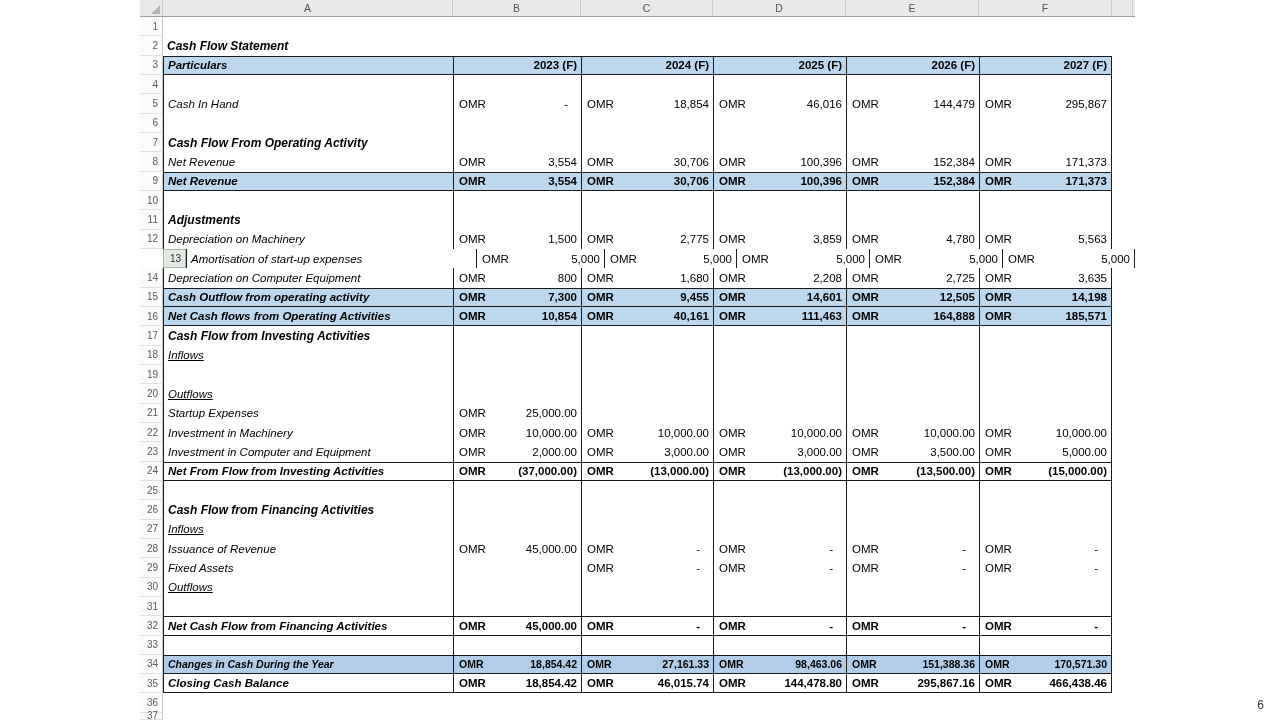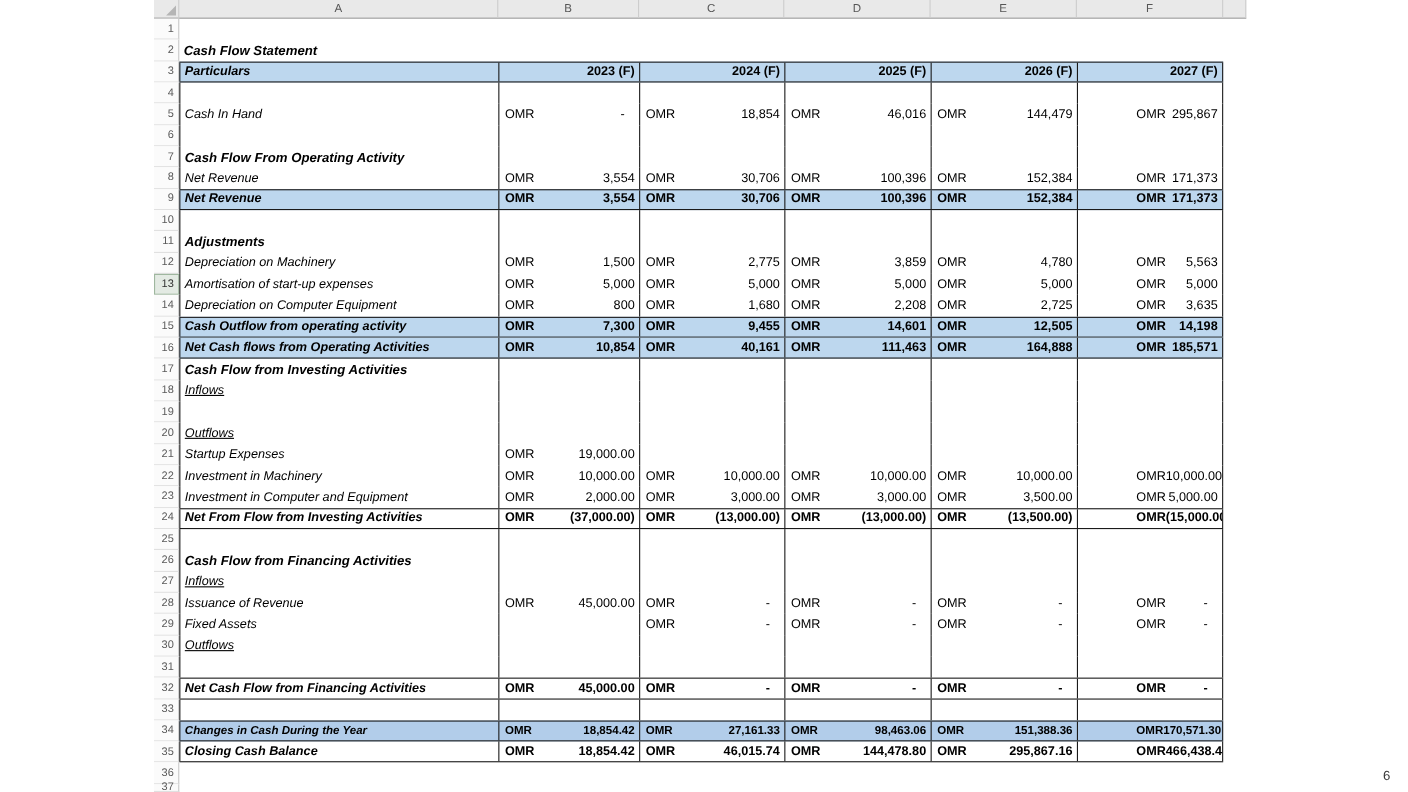--- a/index.html
+++ b/index.html
@@ -12,26 +12,26 @@
        font-size:10.5px;color:#555;}
   .corner{position:relative;}
   .corner:after{content:"";position:absolute;right:2px;bottom:2px;width:0;height:0;
                 border-bottom:9px solid #b5b5b5;border-left:9px solid transparent;}
   
   .row{display:flex;height:19.33px;}
   .row.partial{height:7px;}
   .rowhdr{box-sizing:border-box;width:23px;display:flex;align-items:center;justify-content:flex-end;
           padding-right:4px;font-size:10px;color:#5a5a5a;border-bottom:1px solid #e0e0e0;
           border-right:1px solid #c9c9c9;background:#fbfbfb;}
-  .active>.rowhdr{background:#e3eae3;border:1px solid #9fb79f;color:#2f2f2f;}
+  .active>.rowhdr{background:#e3eae3;border:1px solid #9fb79f;color:#2f2f2f;margin-left:23px;}
   .tablepart{display:flex;box-sizing:border-box;}
   .cell{box-sizing:border-box;display:flex;align-items:center;overflow:hidden;}
   .cA{width:290px;} .cB{width:128px;} .cC{width:132px;} .cD{width:133px;} .cE{width:133px;} .cF{width:133px;}
   .tbl .cell{border-left:1px solid var(--bd);}
-  .tbl .cell.cF{border-right:1px solid var(--bd);padding-left:48px;}
+  .tbl .cell.cF{border-right:1px solid var(--bd);}
   .bt>.tablepart{border-top:1px solid var(--bd);}
   .bb>.tablepart{border-bottom:1px solid var(--bd);}
   .fill>.tablepart{background:var(--fill1);}
   .fill2>.tablepart{background:var(--fill2);}
   .bold>.tablepart{font-weight:bold;justify-content:center;}
   .labelcell{padding-left:4px;font-size:11.5px;white-space:nowrap;font-style:italic;}
   .b-label .labelcell{font-weight:bold;font-size:12px;}
   .u-label .labelcell{text-decoration:underline;}
   .val{flex:1;display:flex;justify-content:space-between;align-items:center;font-size:11.5px;}
   .cur{padding-left:5px;}
@@ -519,21 +519,21 @@
         </div>
         <div class="row tbl">
           <div class="rowhdr">21</div>
           <div class="tablepart">
             <div class="cell cA">
               <span class="labelcell">Startup Expenses</span>
             </div>
             <div class="cell cB">
               <span class="val">
                 <span class="cur">OMR</span>
-                <span class="amt">19,000.00</span>
+                <span class="amt">25,000.00</span>
               </span>
             </div>
             <div class="cell cC"></div>
             <div class="cell cD"></div>
             <div class="cell cE"></div>
             <div class="cell cF"></div>
           </div>
         </div>
         <div class="row tbl">
           <div class="rowhdr">22</div>

